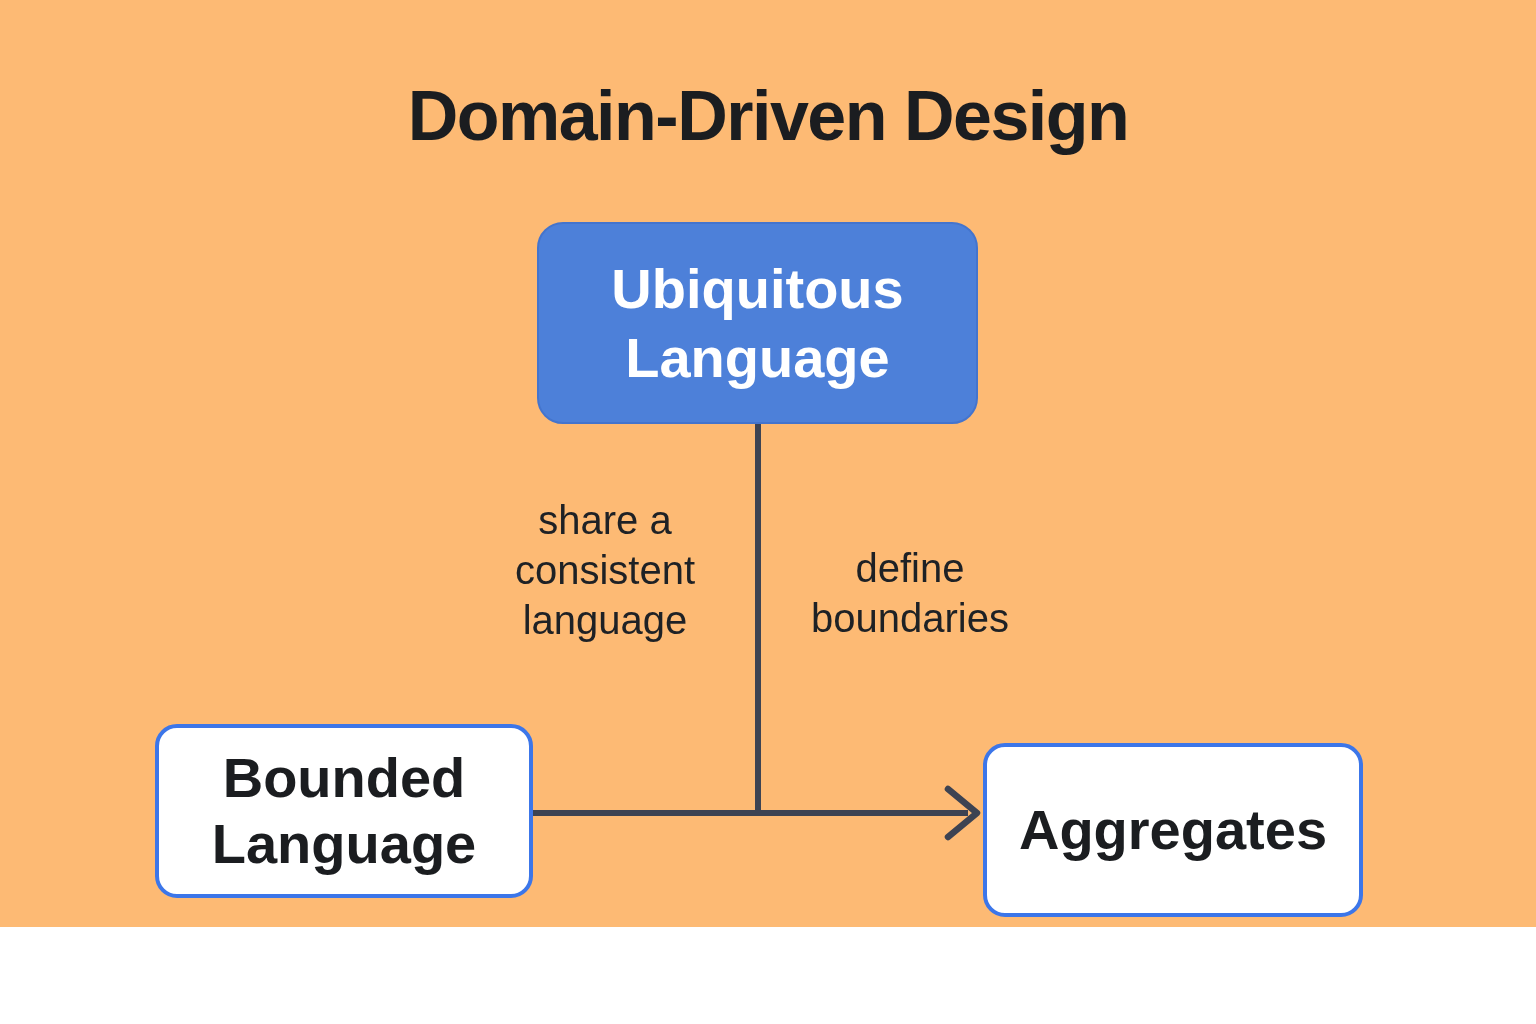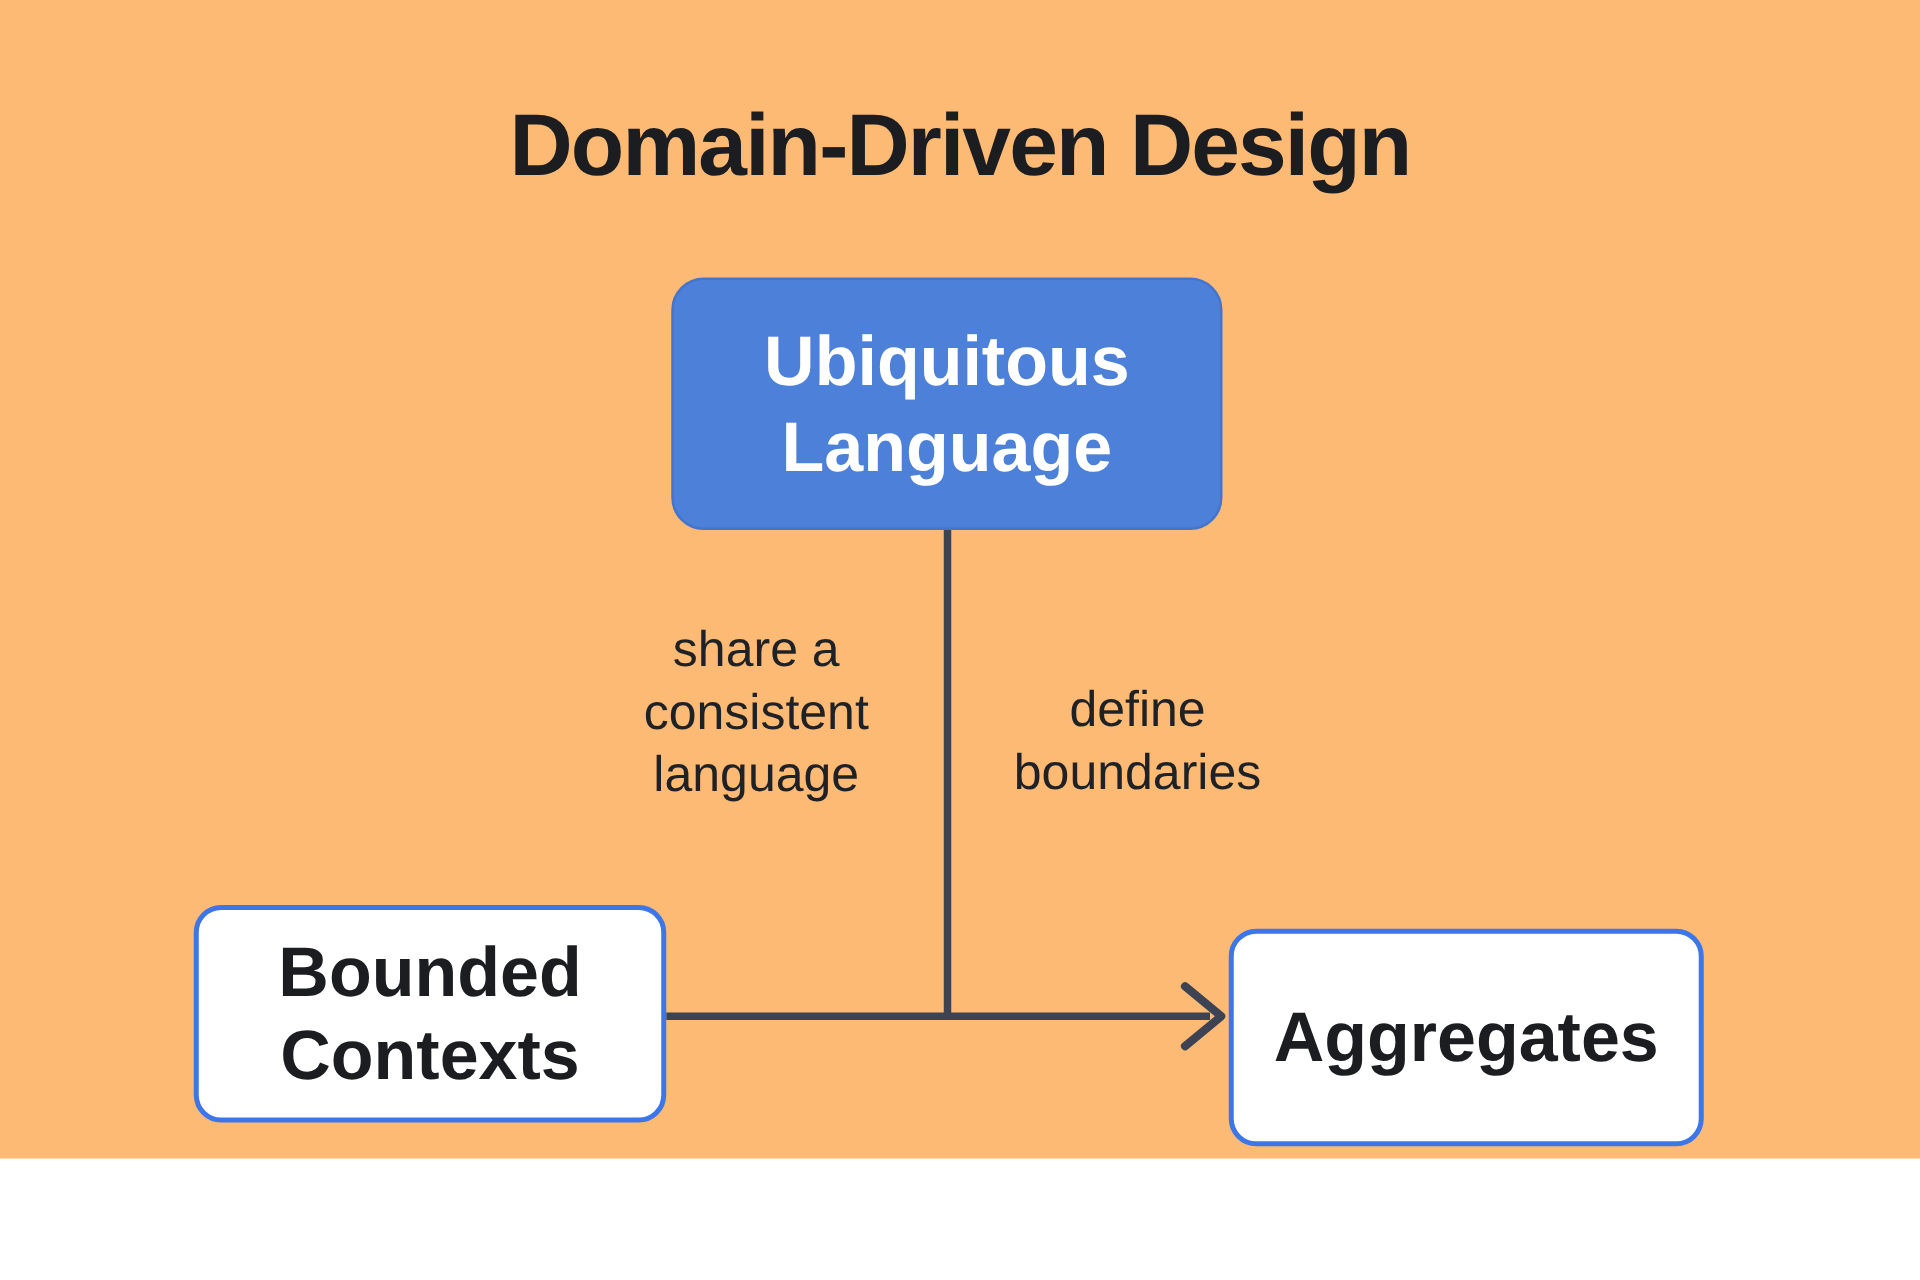--- a/index.html
+++ b/index.html
@@ -117,20 +117,20 @@
 
   <div class="edge-label edge-label-left">share a
 consistent
 language</div>
 
   <div class="edge-label edge-label-right">define
 boundaries</div>
 
   <div class="node node-outline node-bounded">
     <span>Bounded
-Contexts</span>
+Language</span>
   </div>
 
   <div class="node node-outline node-aggregates">
     <span>Aggregates</span>
   </div>
 
 </div>
 
 </body></html>

